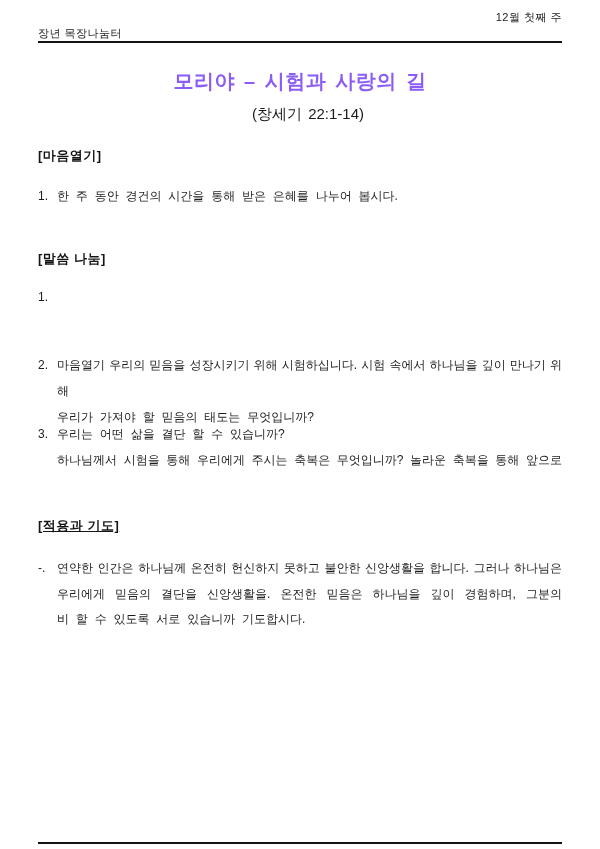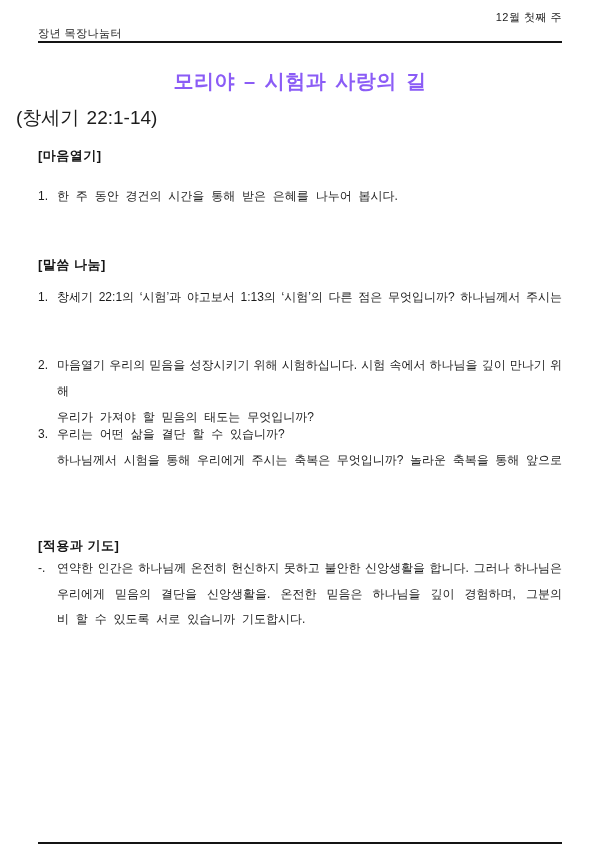--- a/index.html
+++ b/index.html
@@ -30,38 +30,38 @@
     left: 0; right: 0; top: 68px;
     text-align: center;
     font-size: 20px;
     font-weight: bold;
     letter-spacing: 0.5px;
     word-spacing: 3px;
     color: #8b5cf6;
   }
   .doc-subtitle {
     left: 0; right: 0; top: 105px;
-    text-align: left;
-    font-size: 19px;
+    text-align: center;
+    font-size: 15px;
     word-spacing: 2px;
     padding-left: 16px;
   }
 
   
   .sec-heading {
     left: 38px;
     font-size: 13px;
     font-weight: bold;
     letter-spacing: 0.5px;
     color: #151515;
     text-align: center;
   }
   .sec-1 { top: 147px; }
-  .sec-2 { top: 256px; }
-  .sec-3 { top: 537px; }
+  .sec-2 { top: 250px; }
+  .sec-3 { top: 517px; text-decoration: underline; }
 
   
   .item {
     left: 38px;
     width: 524px;
     padding-left: 19px;
     font-size: 12px;
     line-height: 26px;
   }
   .item .marker {
@@ -94,21 +94,20 @@
   <div class="abs sec-heading sec-1">[마음열기]</div>
   <div class="abs item item-open">
     <span class="marker">1.</span>
     <span class="line wide">한 주 동안 경건의 시간을 통해 받은 은혜를 나누어 봅시다.</span>
   </div>
 
   <div class="abs sec-heading sec-2">[말씀 나눔]</div>
 
   <div class="abs item q1">
     <span class="marker">1.</span>
-    <span class="line just">창세기 22:1의 ‘시험’과 야고보서 1:13의 ‘시험’의 다른 점은 무엇입니까? 하나님께서 주시는</span>
   </div>
 
   <div class="abs item q2">
     <span class="marker">2.</span>
     <span class="line just">마음열기 우리의 믿음을 성장시키기 위해 시험하십니다. 시험 속에서 하나님을 깊이 만나기 위해</span>
     <span class="line wide">우리가 가져야 할 믿음의 태도는 무엇입니까?</span>
   </div>
 
   <div class="abs item q3">
     <span class="marker">3.</span>

